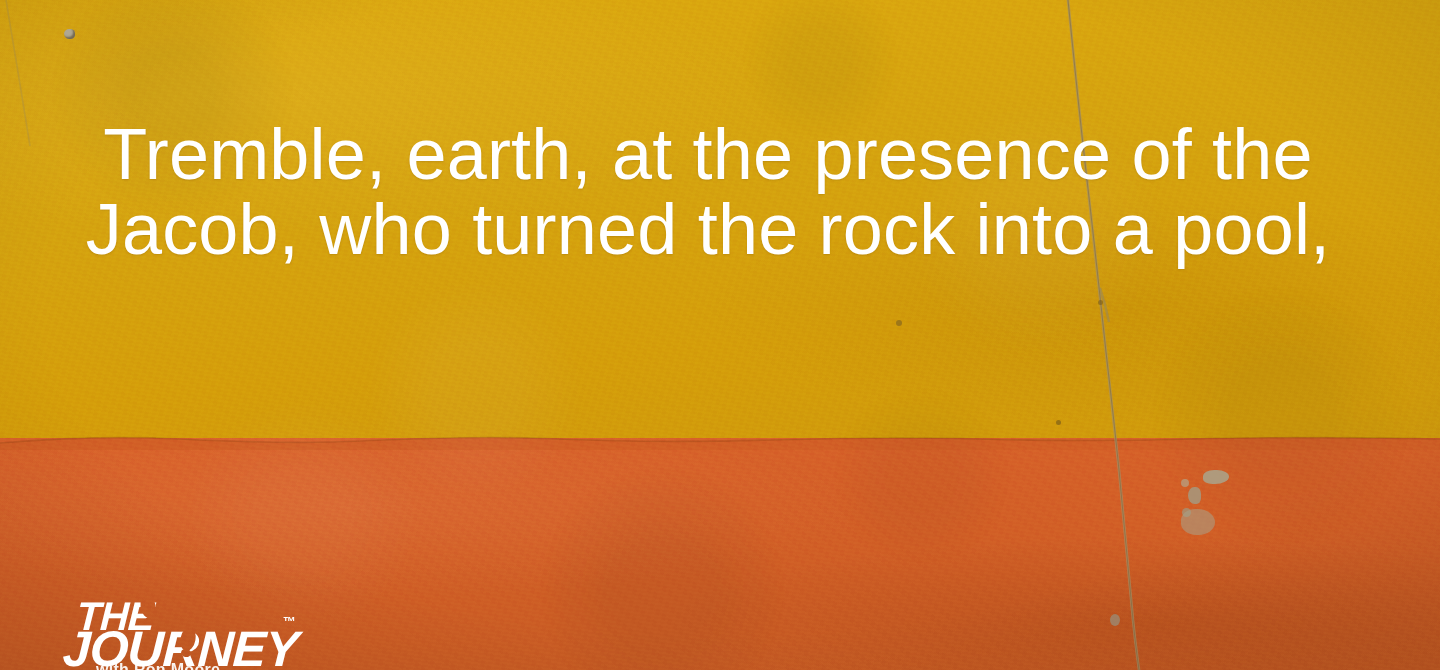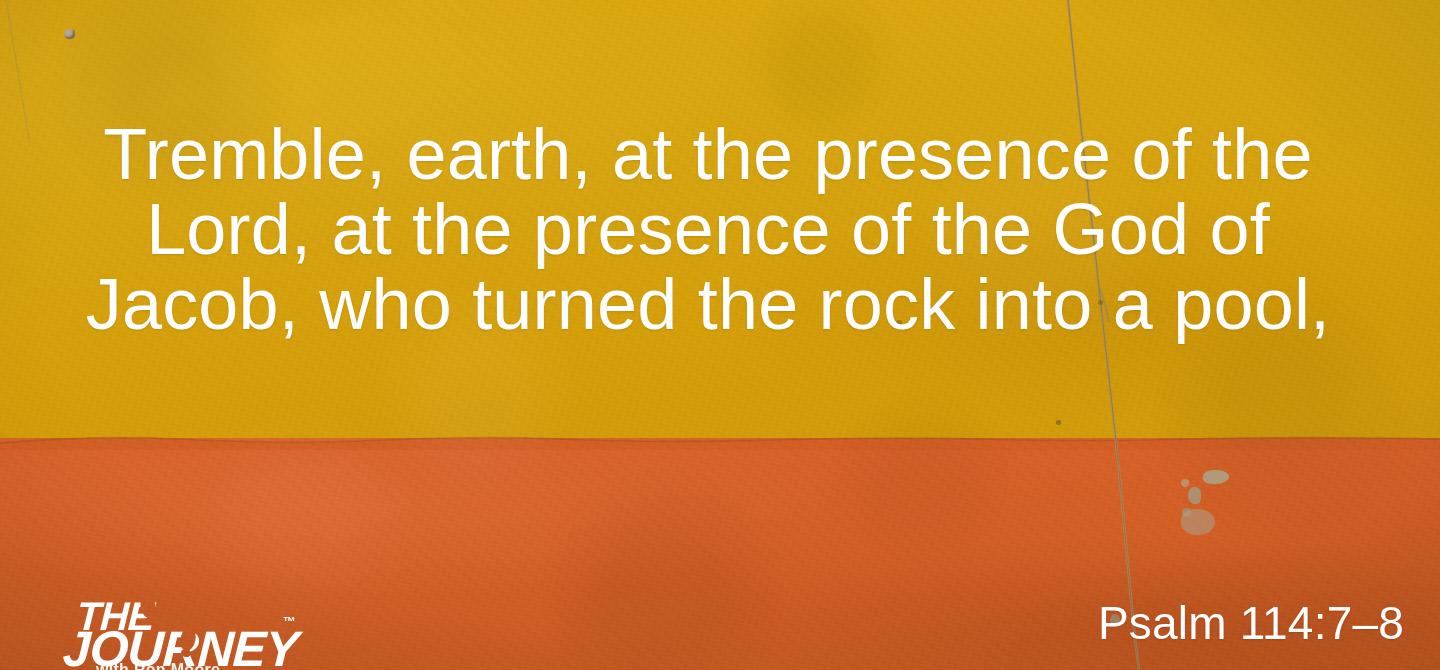--- a/index.html
+++ b/index.html
@@ -200,25 +200,23 @@
               background:#7b5c16; opacity:.6;"></div>
   <div class="chip" style="left:1181px; top:479px; width:8px; height:8px; border-radius:50%;
               background:#b0aa92; opacity:.65;"></div>
   <div class="chip" style="left:1110px; top:614px; width:10px; height:12px; border-radius:50%;
               background:#9a9480; opacity:.7;"></div>
 
   <div class="vignette"></div>
 
   <div class="verse">
     <span class="line">Tremble, earth, at the presence of the</span>
-    <span class="line">Lord, at the presence of the God of</span>
     <span class="line">Jacob, who turned the rock into a pool,</span>
   </div>
 
-  <div class="reference">Psalm 114:7–8</div>
 
   <div class="logo">
     <svg viewBox="0 0 260 86">
       <defs>
 
         <mask id="footprint-mask">
           <rect x="-20" y="-20" width="320" height="140" fill="#fff"></rect>
 
           <ellipse cx="88" cy="14" rx="7.5" ry="12" fill="#000" transform="rotate(-8 88 14)"></ellipse>
           <ellipse cx="90" cy="28.5" rx="5" ry="4" fill="#000" transform="rotate(-8 90 28.5)"></ellipse>

